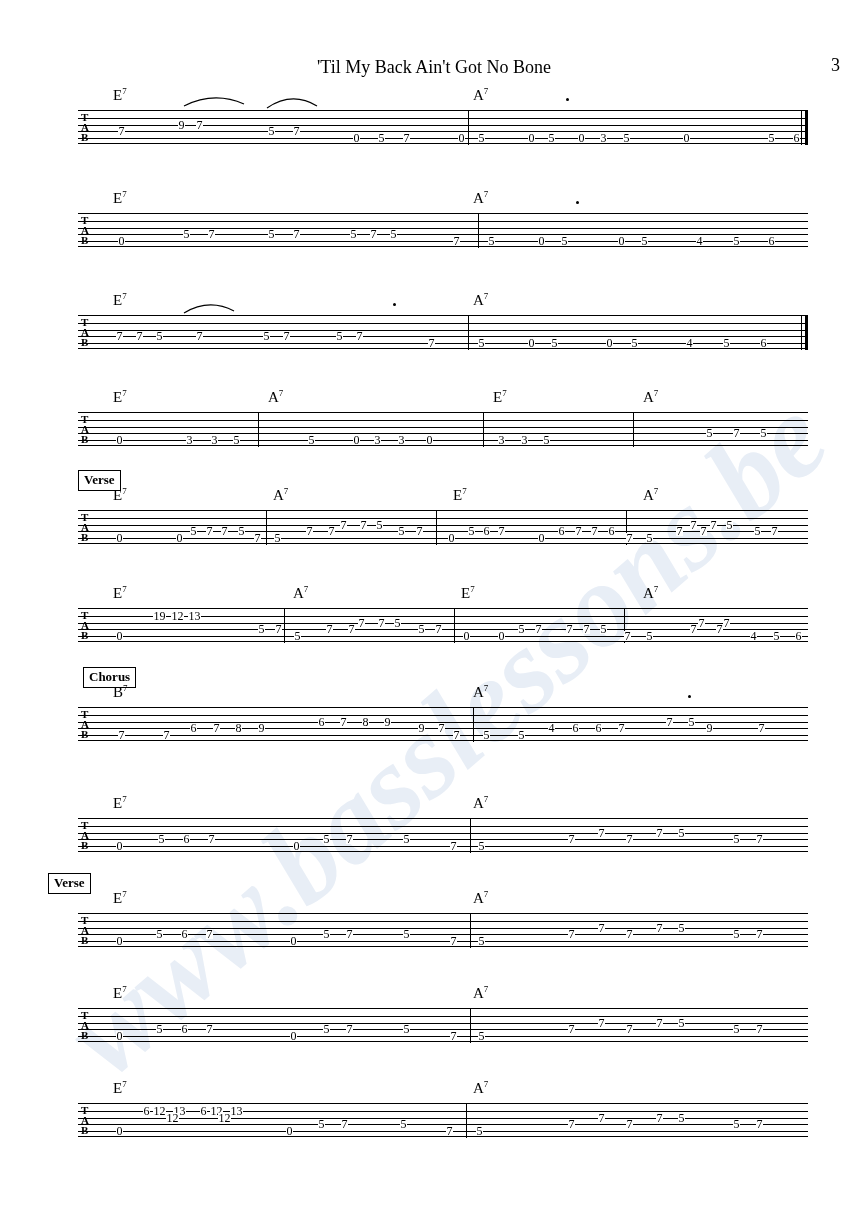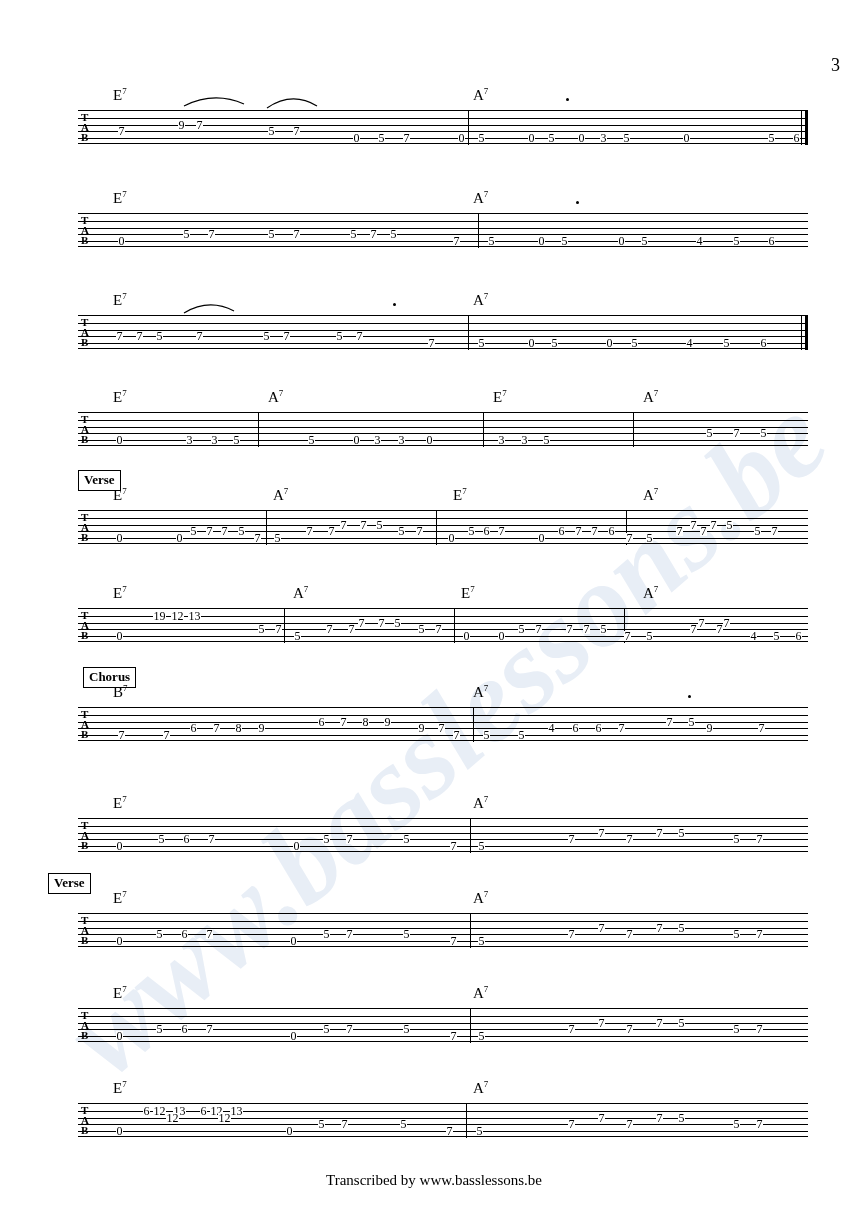--- a/index.html
+++ b/index.html
@@ -140,22 +140,22 @@
 </style>
 </head>
 <body>
 
 <div class="page">
 
   <div class="watermark">
     <div class="wm-text wm1">www.basslessons.be</div>
   </div>
 
+  <div class="title">'Til My Back Ain't Got No Bone</div>
   <div class="pagenum">3</div>
-  <div class="footer">Transcribed by www.basslessons.be</div>
 
   <div id="systems-root">
       <div class="system" style="left: 78px; top: 110px; width: 730px;">
         <div class="chord" style="left: 35px; top: -24px;">E<sup>7</sup></div>
         <div class="chord" style="left: 395px; top: -24px;">A<sup>7</sup></div>
         <div class="staff" style="width: 730px; height: 34px;">
           <div class="staffline" style="top: 6.8px;"></div>
           <div class="staffline" style="top: 13.6px;"></div>
           <div class="staffline" style="top: 20.4px;"></div>
           <div class="staffline" style="top: 27.2px;"></div>

